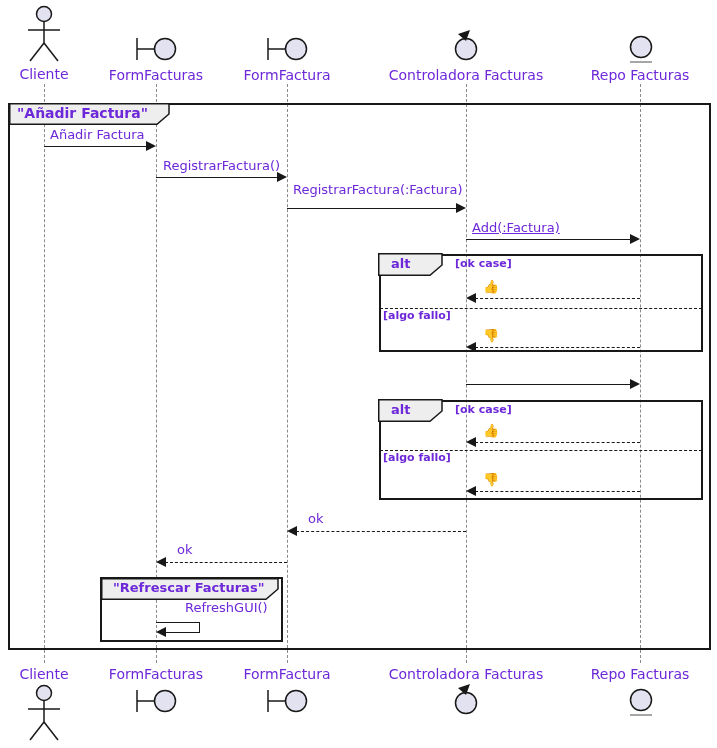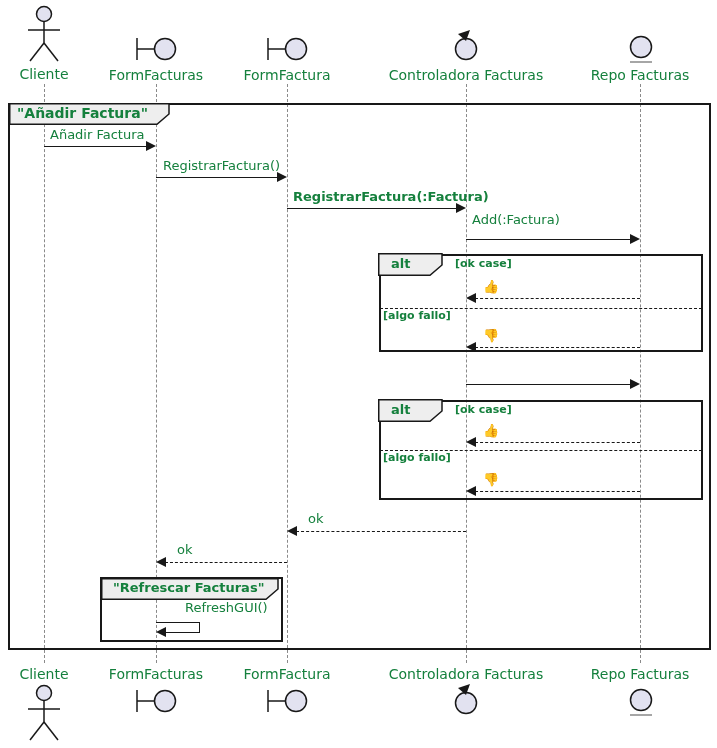--- a/index.html
+++ b/index.html
@@ -1,18 +1,18 @@
 <!DOCTYPE html>
 <html><head>
 <meta charset="utf-8">
 <style>
   html,body{margin:0;padding:0;background:#ffffff;}
   .canvas{
     position:relative;width:717px;height:748px;background:#ffffff;overflow:hidden;
-    font-family:"DejaVu Sans","Liberation Sans",sans-serif;color:#15803d;
+    font-family:"DejaVu Sans","Liberation Sans",sans-serif;color:#6d28d9;
   }
   .abs{position:absolute;}
   .lifeline{position:absolute;top:84px;height:579px;width:0;border-left:1px dashed #8a8a8a;}
   .plabel{position:absolute;font-size:14px;white-space:nowrap;transform:translateX(-50%);}
   .msg-label{position:absolute;font-size:13px;white-space:nowrap;}
   .emoji-label{position:absolute;font-size:13px;white-space:nowrap;}
   .line-solid{position:absolute;height:0;border-top:1px solid #181818;}
   .line-dashed{position:absolute;height:0;border-top:1px dashed #181818;}
   .ah-r{position:absolute;width:0;height:0;border-top:5px solid transparent;border-bottom:5px solid transparent;border-left:10px solid #181818;}
   .ah-l{position:absolute;width:0;height:0;border-top:5px solid transparent;border-bottom:5px solid transparent;border-right:10px solid #181818;}
@@ -85,25 +85,25 @@
   <span class="frame-title" style="left:17px;top:105px;">"Añadir Factura"</span>
 
   <span class="msg-label" style="left:50px;top:127px;text-align:center;">Añadir Factura</span>
   <div class="line-solid" style="left:44px;top:146px;width:103px;"></div>
   <div class="ah-r" style="left:146px;top:141px;"></div>
 
   <span class="msg-label" style="left:163px;top:158px;">RegistrarFactura()</span>
   <div class="line-solid" style="left:156px;top:177px;width:122px;"></div>
   <div class="ah-r" style="left:277px;top:172px;"></div>
 
-  <span class="msg-label" style="left:293px;top:189px;font-weight:bold;">RegistrarFactura(:Factura)</span>
+  <span class="msg-label" style="left:293px;top:182px;">RegistrarFactura(:Factura)</span>
   <div class="line-solid" style="left:287px;top:208px;width:170px;"></div>
   <div class="ah-r" style="left:456px;top:203px;"></div>
 
-  <span class="msg-label" style="left:472px;top:212px;">Add(:Factura)</span>
+  <span class="msg-label" style="left:472px;top:220px;text-decoration:underline;">Add(:Factura)</span>
   <div class="line-solid" style="left:466px;top:239px;width:165px;"></div>
   <div class="ah-r" style="left:630px;top:234px;"></div>
 
   <div class="frag" style="left:379px;top:254px;width:324px;height:98px;"></div>
   <span class="abs" style="left:378px;top:253px;">
     <svg width="65" height="23" viewBox="0 0 65 23">
       <path d="M0.75,0.75 L64,0.75 L64,12 L52,22.25 L0.75,22.25 Z" fill="#EEEEEE" stroke="#181818" stroke-width="1.5"></path>
     </svg>
   </span>
   <span class="tab-text" style="left:391px;top:256px;">alt</span>

